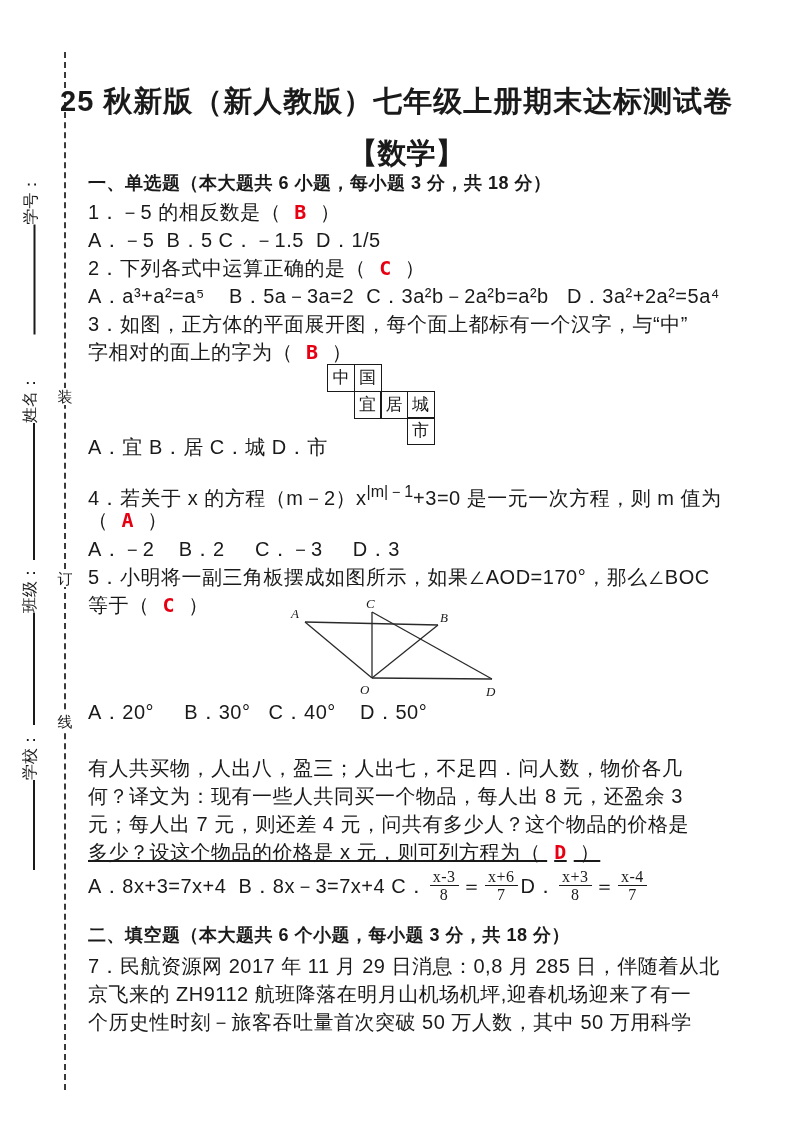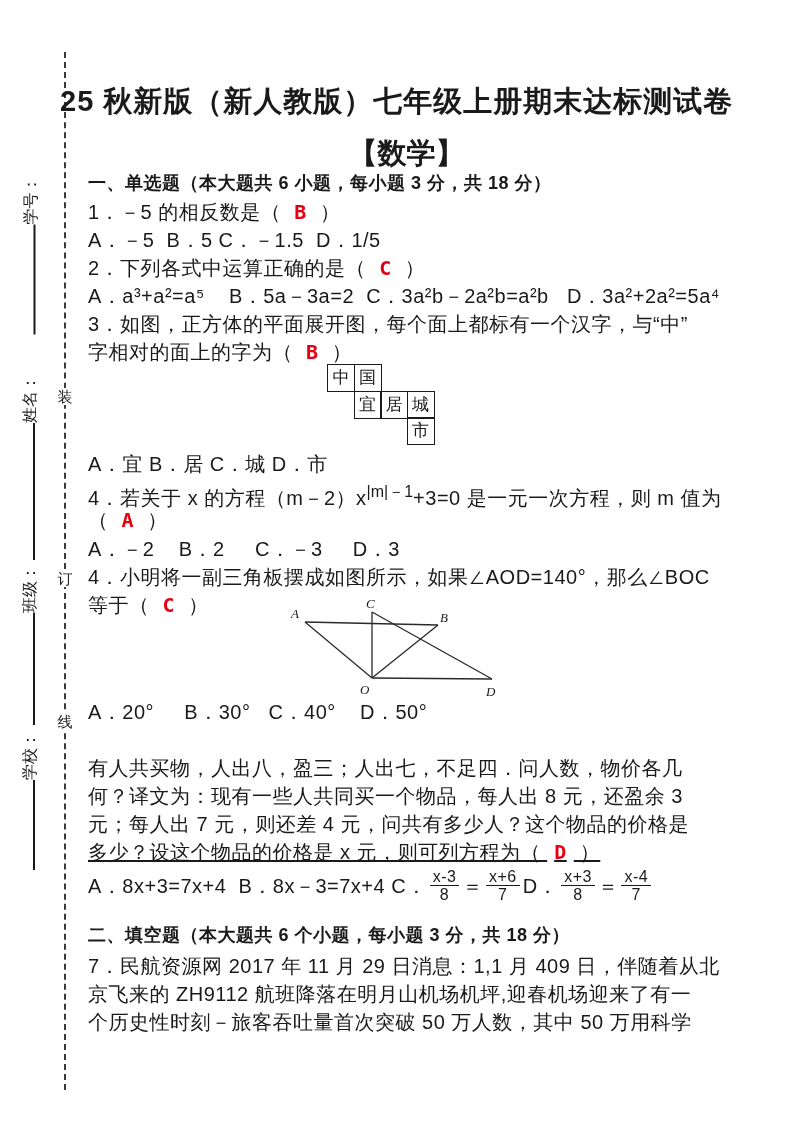--- a/index.html
+++ b/index.html
@@ -41,21 +41,21 @@
   .c-r1c2{left:53px;   top:26.5px;}
   .c-r1c3{left:79.5px; top:26.5px;}
   .c-r2c3{left:79.5px; top:53px;}
   
   .fig{position:absolute; left:290px; top:596px;}
   .fig text{font-family:"Liberation Serif", serif; font-style:italic;
     font-size:13px; fill:#1a1a1a;}
   
   .opt6{display:flex; align-items:center;}
   .frac{display:inline-block; text-align:center; font-size:16px; line-height:17px;
-    vertical-align:middle; margin:0 3px;}
+    vertical-align:middle; margin:0 3px;font-family:Liberation Serif, serif;}
   .frac .n{display:block; border-bottom:1.5px solid #1a1a1a; padding:0 3px;}
   .frac .d{display:block;}
 </style>
 </head>
 <body>
 
 <div class="page">
 
   <div class="bind-line"></div>
   <div class="bind-char bc-zhuang">装</div>
@@ -83,27 +83,27 @@
 
   <div class="net">
     <div class="cell c-r0c0">中</div>
     <div class="cell c-r0c1">国</div>
     <div class="cell c-r1c1">宜</div>
     <div class="cell c-r1c2">居</div>
     <div class="cell c-r1c3">城</div>
     <div class="cell c-r2c3">市</div>
   </div>
 
-  <div class="line" style="top:451px;">A．宜 B．居 C．城 D．市</div>
+  <div class="line" style="top:434px;">A．宜 B．居 C．城 D．市</div>
 
   <div class="line" style="top:479px;"><span>4．若关于 x 的方程（m－2）x</span><sup class="exp">|m|－1</sup><span>+3=0 是一元一次方程，则 m 值为</span></div>
   <div class="line" style="top:507px;"><span>（ </span><span class="ans">A</span><span> ）</span></div>
   <div class="line" style="top:536px;">A．－2    B．2     C．－3     D．3</div>
 
-  <div class="line" style="top:564px;">4．小明将一副三角板摆成如图所示，如果∠AOD=140°，那么∠BOC</div>
+  <div class="line" style="top:564px;">5．小明将一副三角板摆成如图所示，如果∠AOD=170°，那么∠BOC</div>
   <div class="line" style="top:592px;"><span>等于（ </span><span class="ans">C</span><span> ）</span></div>
 
   <svg class="fig" width="215" height="104" viewBox="0 0 215 104">
     <g stroke="#2a2a2a" stroke-width="1.3" fill="none">
       <line x1="15" y1="26" x2="148" y2="29"></line>
       <line x1="15" y1="26" x2="82" y2="82"></line>
       <line x1="82" y1="82" x2="148" y2="29"></line>
       <line x1="82" y1="16" x2="82" y2="82"></line>
       <line x1="82" y1="16" x2="202" y2="83"></line>
       <line x1="82" y1="82" x2="202" y2="83"></line>
@@ -130,17 +130,17 @@
     <span>＝</span>
     <span class="frac"><span class="n">x+6</span><span class="d">7</span></span>
     <span>D．</span>
     <span class="frac"><span class="n">x+3</span><span class="d">8</span></span>
     <span>＝</span>
     <span class="frac"><span class="n">x-4</span><span class="d">7</span></span>
   </div>
 
   <div class="line bold" style="top:922px;">二、填空题（本大题共 6 个小题，每小题 3 分，共 18 分）</div>
 
-  <div class="line" style="top:953px;">7．民航资源网 2017 年 11 月 29 日消息：1,1 月 409 日，伴随着从北</div>
+  <div class="line" style="top:953px;">7．民航资源网 2017 年 11 月 29 日消息：0,8 月 285 日，伴随着从北</div>
   <div class="line" style="top:981px;text-align:right;">京飞来的 ZH9112 航班降落在明月山机场机坪,迎春机场迎来了有一</div>
   <div class="line" style="top:1009px;">个历史性时刻－旅客吞吐量首次突破 50 万人数，其中 50 万用科学</div>
 
 </div>
 
 </body></html>

